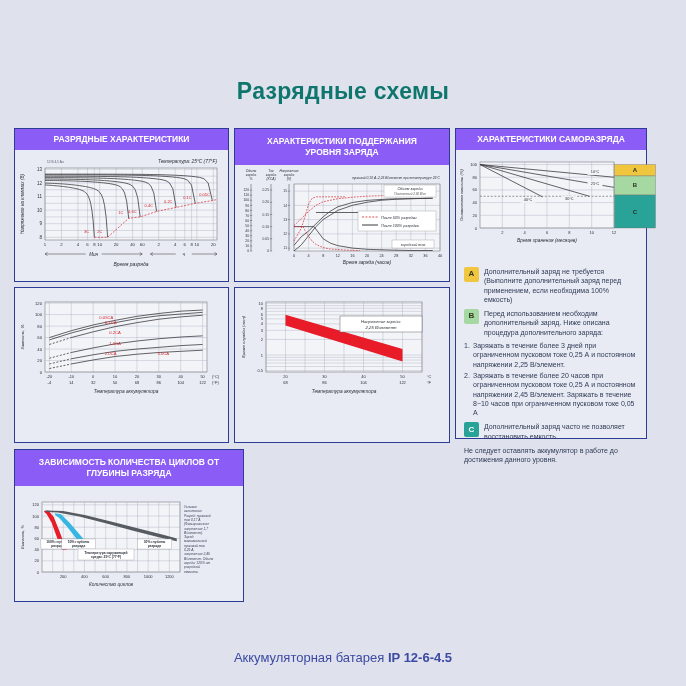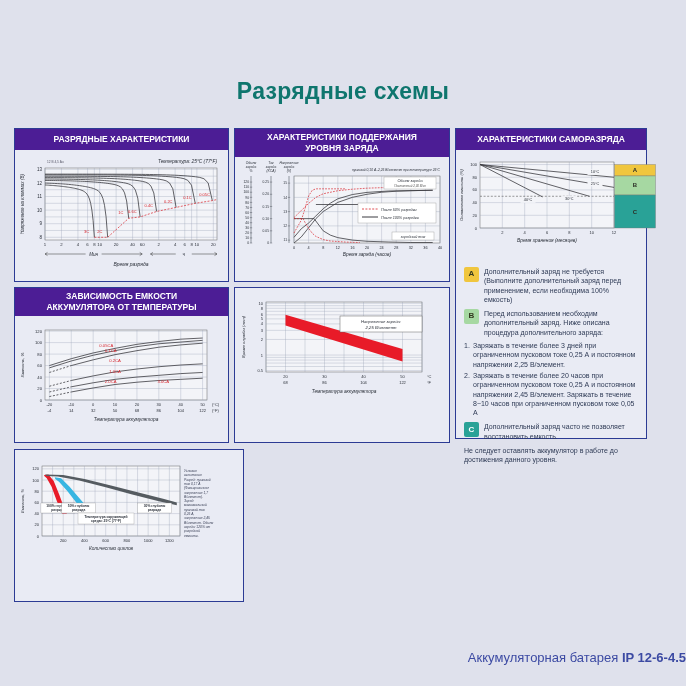--- a/index.html
+++ b/index.html
@@ -1,39 +1,39 @@
 <!DOCTYPE html>
 <html><head>
 <meta charset="utf-8">
 <style>
   *{margin:0;padding:0;box-sizing:border-box}
   html,body{width:686px;height:686px}
   body{background:#dfe1ec;font-family:"Liberation Sans",sans-serif;position:relative;overflow:hidden}
   .title{position:absolute;top:78px;left:0;width:100%;text-align:center;font-size:23px;color:#0f766e;font-weight:600;letter-spacing:.3px}
   .panel{position:absolute;background:#e9ebf4;border:1.5px solid #2c3b94}
-  .phead{background:#4c1d95;color:#fff;font-weight:bold;font-size:8.5px;line-height:1.3;text-align:center;display:flex;align-items:center;justify-content:center;padding:0 20px}
-  .h-one{height:21px}.h-two{height:28px}
+  .phead{background:#8b5cf6;color:#fff;font-weight:bold;font-size:8.5px;line-height:1.3;text-align:center;display:flex;align-items:center;justify-content:center;padding:0 20px}
+  .h-one{height:21px}.h-two{height:36px}
   svg{display:block;margin:2px auto 0}
   svg text{font-family:"Liberation Sans",sans-serif}
   #p1{left:14px;top:128px;width:215px;height:154px}
   #p2{left:234px;top:128px;width:216px;height:154px}
   #p3{left:455px;top:128px;width:192px;height:311px}
   #p4{left:14px;top:287px;width:215px;height:156px}
   #p5{left:234px;top:287px;width:216px;height:156px}
   #p6{left:14px;top:449px;width:230px;height:153px}
   .rp-text{padding:4px 8px 0;color:#2e3a55;font-size:7px;line-height:1.33}
   .zrow{display:flex;gap:5px;margin-top:5px;align-items:flex-start}
   .badge{flex:0 0 15px;height:15px;border-radius:2px;display:flex;align-items:center;justify-content:center;font-weight:bold;font-size:8px;color:#33391f}
   .bC{color:#fff}
   .ztext{flex:1}
   .proc{margin-top:4px}
   .pitem{display:flex;margin-top:2px}
   .pnum{flex:0 0 9px}
   .rnote{margin-top:5px}
-  .footer{position:absolute;top:650px;left:0;width:100%;text-align:right;font-size:13px;color:#3c4aa3}
+  .footer{position:absolute;top:650px;left:0;width:100%;text-align:center;font-size:13px;color:#3c4aa3}
   .footer b{font-weight:bold}
 </style>
 </head>
 <body>
 
 <div class="title">Разрядные схемы</div>
 
 <div class="panel" id="p1">
   <div class="phead h-one">РАЗРЯДНЫЕ ХАРАКТЕРИСТИКИ</div>
   <svg id="c1" width="209" height="128">
@@ -303,21 +303,20 @@
     </div>
     <div class="zrow">
       <span class="badge bC" style="background: rgb(41, 162, 151);">C</span>
       <span class="ztext">Дополнительный заряд часто не позволяет восстановить емкость.</span>
     </div>
     <div class="rnote">Не следует оставлять аккумулятор в работе до достижения данного уровня.</div>
   </div>
 </div>
 
 <div class="panel" id="p4">
-  <div class="phead h-two">ЗАВИСИМОСТЬ ЕМКОСТИ АККУМУЛЯТОРА ОТ ТЕМПЕРАТУРЫ</div>
   <svg id="c4" width="209" height="120">
       <rect x="28" y="12" width="162" height="70" fill="#f3f4f8" stroke="#666" stroke-width="0.5"></rect>
       <line x1="32.37837837837838" x2="32.37837837837838" y1="12" y2="82" stroke="#9aa2b8" stroke-width="0.35"></line>
       <line x1="54.270270270270274" x2="54.270270270270274" y1="12" y2="82" stroke="#9aa2b8" stroke-width="0.35"></line>
       <line x1="76.16216216216216" x2="76.16216216216216" y1="12" y2="82" stroke="#9aa2b8" stroke-width="0.35"></line>
       <line x1="98.05405405405406" x2="98.05405405405406" y1="12" y2="82" stroke="#9aa2b8" stroke-width="0.35"></line>
       <line x1="119.94594594594594" x2="119.94594594594594" y1="12" y2="82" stroke="#9aa2b8" stroke-width="0.35"></line>
       <line x1="141.83783783783784" x2="141.83783783783784" y1="12" y2="82" stroke="#9aa2b8" stroke-width="0.35"></line>
       <line x1="163.72972972972974" x2="163.72972972972974" y1="12" y2="82" stroke="#9aa2b8" stroke-width="0.35"></line>
       <line x1="185.62162162162164" x2="185.62162162162164" y1="12" y2="82" stroke="#9aa2b8" stroke-width="0.35"></line>
@@ -423,20 +422,21 @@
       <path d="M47.5,24.8L164.5,59.1L164.5,71.5L47.5,35.6Z" fill="#e81b28"></path>
       <rect x="102" y="26" width="82" height="16" fill="#fff" stroke="#666" stroke-width="0.5"></rect>
       <text x="143" y="32.5" font-size="4.2" fill="#2a2f38" text-anchor="middle" font-style="italic">Напряжение заряда:</text>
       <text x="143" y="38.5" font-size="4.2" fill="#2a2f38" text-anchor="middle" font-style="italic">2,25 В/элемент</text>
       <text x="7" y="47" font-size="4.4" fill="#2a2f38" text-anchor="middle" font-style="italic" transform="rotate(-90 7 47)">Время службы (лет)</text>
       <text x="106" y="103" font-size="4.8" fill="#2a2f38" text-anchor="middle" font-style="italic">Температура аккумулятора</text>
     </svg>
 </div>
 
 <div class="panel" id="p6">
+  <div class="phead h-two">ЗАВИСИМОСТЬ КОЛИЧЕСТВА ЦИКЛОВ ОТ ГЛУБИНЫ РАЗРЯДА</div>
   <svg id="c6" width="226" height="116">
       <rect x="26" y="14" width="138" height="70" fill="#f3f4f8" stroke="#666" stroke-width="0.5"></rect>
       <line x1="36.61538461538461" x2="36.61538461538461" y1="14" y2="84" stroke="#9aa2b8" stroke-width="0.35"></line>
       <line x1="47.23076923076923" x2="47.23076923076923" y1="14" y2="84" stroke="#9aa2b8" stroke-width="0.35"></line>
       <line x1="57.84615384615385" x2="57.84615384615385" y1="14" y2="84" stroke="#9aa2b8" stroke-width="0.35"></line>
       <line x1="68.46153846153847" x2="68.46153846153847" y1="14" y2="84" stroke="#9aa2b8" stroke-width="0.35"></line>
       <line x1="79.07692307692308" x2="79.07692307692308" y1="14" y2="84" stroke="#9aa2b8" stroke-width="0.35"></line>
       <line x1="89.6923076923077" x2="89.6923076923077" y1="14" y2="84" stroke="#9aa2b8" stroke-width="0.35"></line>
       <line x1="100.3076923076923" x2="100.3076923076923" y1="14" y2="84" stroke="#9aa2b8" stroke-width="0.35"></line>
       <line x1="110.92307692307693" x2="110.92307692307693" y1="14" y2="84" stroke="#9aa2b8" stroke-width="0.35"></line>

